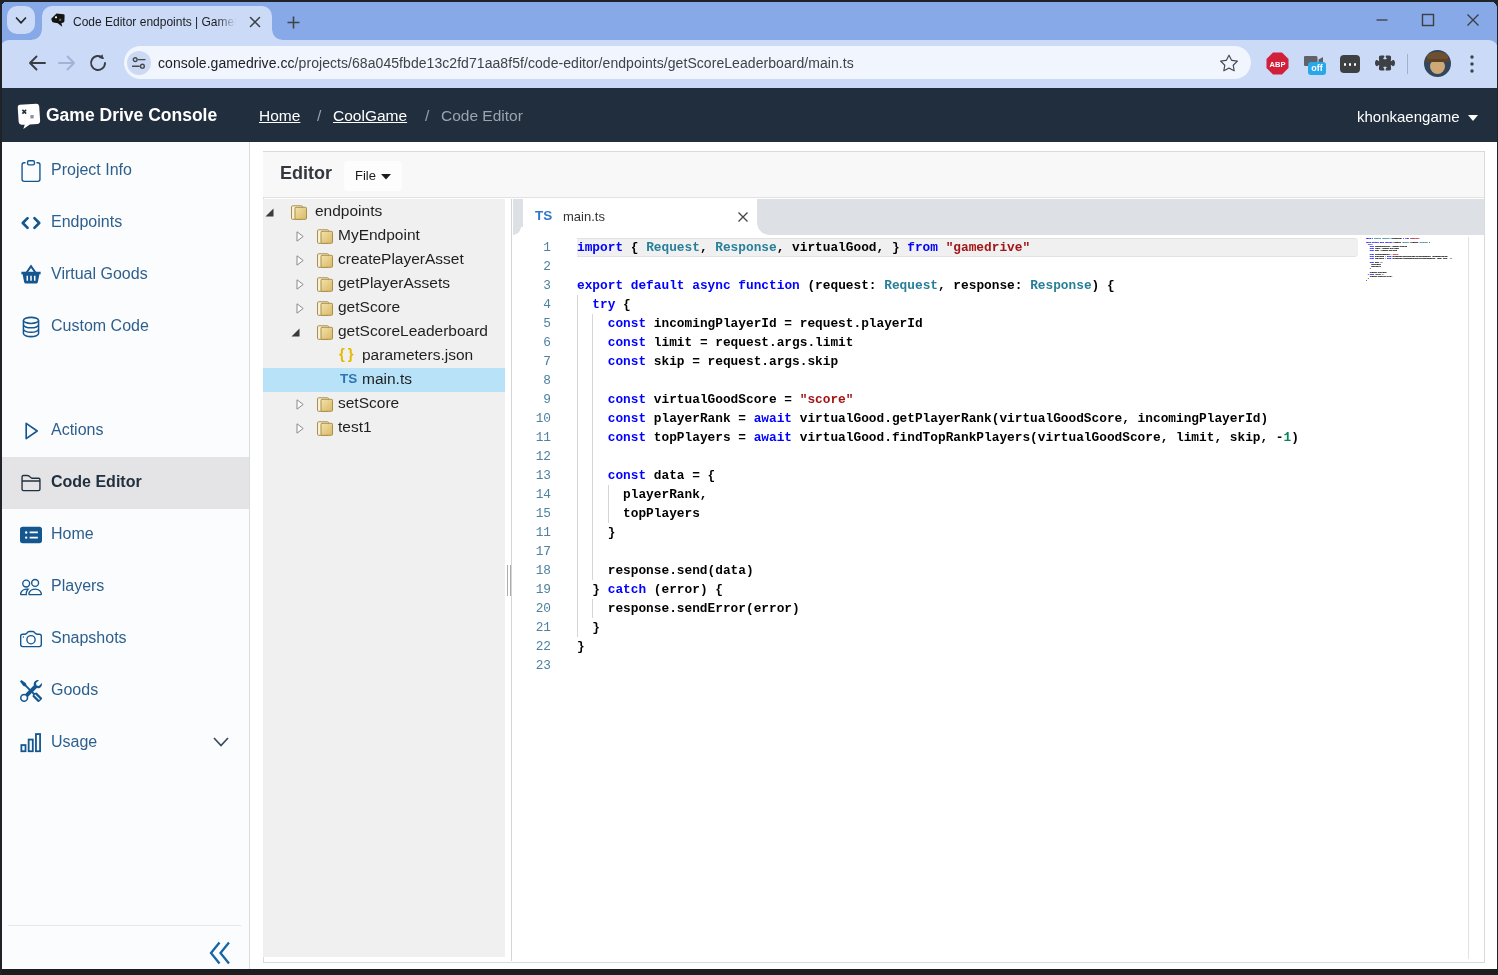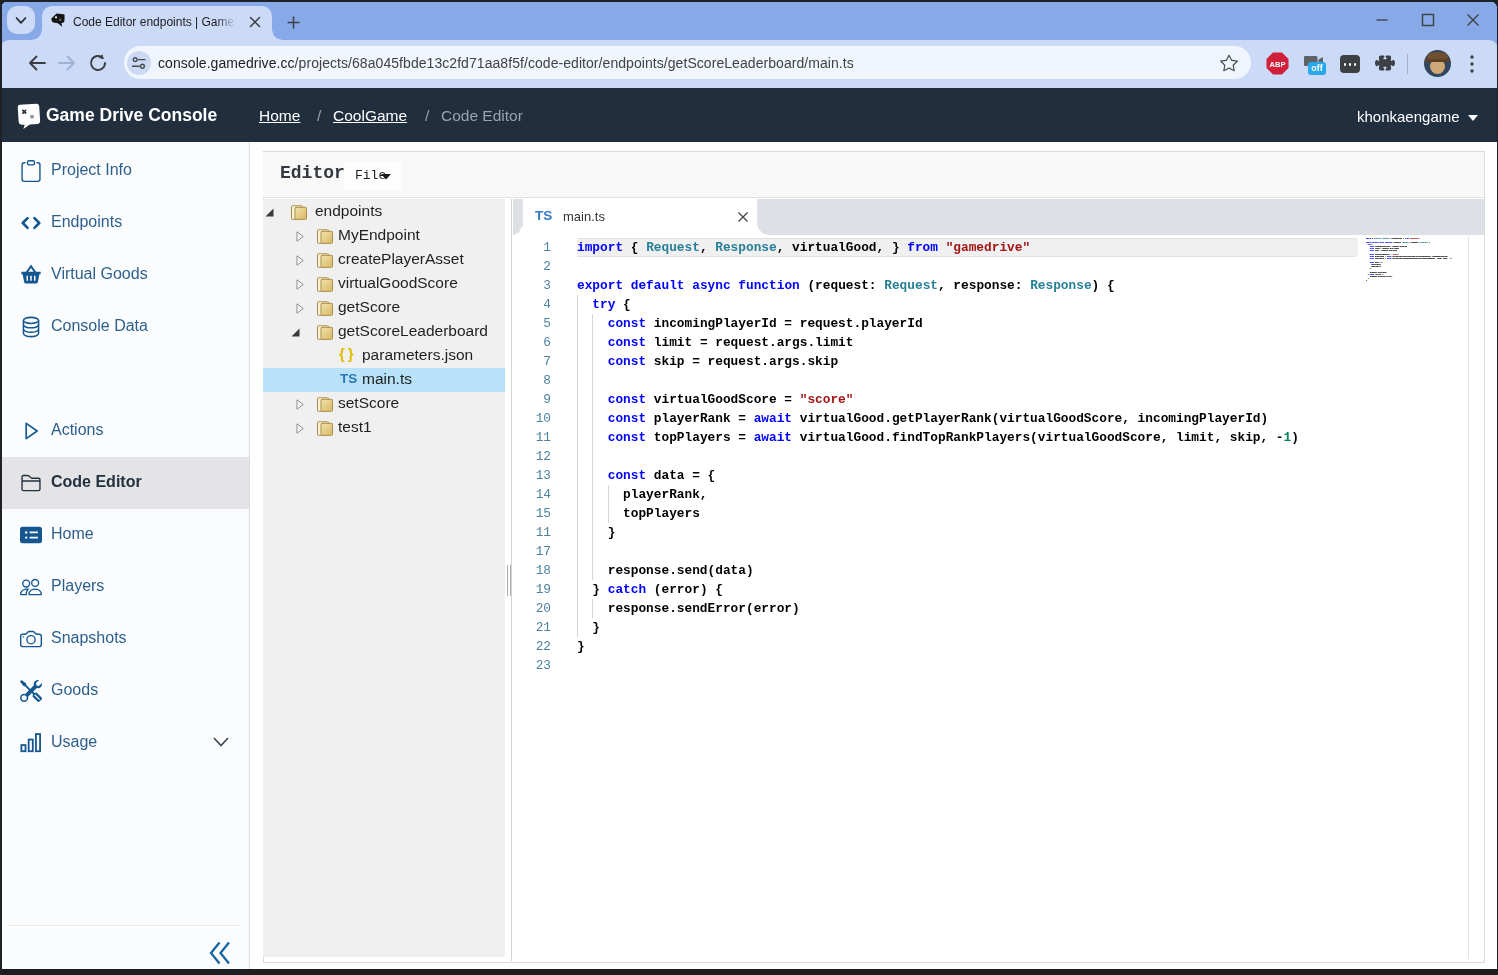--- a/index.html
+++ b/index.html
@@ -32,21 +32,21 @@
   .sbitem .ic { position:absolute; left:20px; top:15px; width:22px; height:22px; color:#14568f; }
   .sbitem .lb { position:absolute; left:51px; top:16px; font-size:16px; color:#2d5f8d; }
   .sbsel { background:#e4e4e6; }
   .sbsel .lb { color:#21303f; font-weight:bold; }
   .sbsel .ic { color:#21303f; }
 
   
   #card { position:absolute; left:263px; top:151px; width:1222px; height:812px; background:#fff;
           border:1px solid #d8dbde; }
   #cardhead { position:absolute; left:-1px; top:0; width:1221px; height:46px; background:#f8f8f8;
-              border-bottom:1px solid #e2e2e2;font-family:Liberation Mono, monospace; }
+              border-bottom:1px solid #e2e2e2; }
   #treepanel { position:absolute; left:-1px; top:47px; width:242px; height:758px; background:#f0f0f0; }
   #sashline { position:absolute; left:247px; top:47px; width:1px; height:762px; background:#d5d5d5; }
   #tabbar { position:absolute; left:249px; top:47px; width:971px; height:36px; }
   #editor { position:absolute; left:249px; top:83px; width:971px; height:726px; background:#fff;
             font-family:"Liberation Mono", monospace; font-size:12.8px; font-weight:bold; }
 
   
   .trow { position:absolute; left:0; width:242px; height:24px; white-space:nowrap; }
   .trow .tl { position:absolute; top:2px; font-size:15.5px; color:#1f1f1f; }
   .tsel { background:#b7e2f8; }
@@ -205,21 +205,21 @@
         </svg>
       <div class="lb">Virtual Goods</div>
     </div>
     <div class="sbitem" style="top:159px">
       <svg class="ic" viewBox="0 0 16 16" fill="none" stroke="currentColor" stroke-width="1.1">
           <ellipse cx="8" cy="3.2" rx="5.5" ry="2.2"></ellipse>
           <path d="M2.5 3.2 V6.4 c0 1.2 2.46 2.2 5.5 2.2 s5.5-1 5.5-2.2 V3.2"></path>
           <path d="M2.5 6.4 V9.6 c0 1.2 2.46 2.2 5.5 2.2 s5.5-1 5.5-2.2 V6.4"></path>
           <path d="M2.5 9.6 V12.8 c0 1.2 2.46 2.2 5.5 2.2 s5.5-1 5.5-2.2 V9.6"></path>
         </svg>
-      <div class="lb">Console Data</div>
+      <div class="lb">Custom Code</div>
     </div>
     <div class="sbitem" style="top:263px">
       <svg class="ic" viewBox="0 0 16 16" fill="none" stroke="currentColor" stroke-width="1.2">
           <path d="M4.5 2.5 L12.5 8 L4.5 13.5 Z" stroke-linejoin="round"></path>
         </svg>
       <div class="lb">Actions</div>
     </div>
     <div class="sbitem sbsel" style="top:315px">
       <svg class="ic" viewBox="0 0 16 16" fill="currentColor">
           <path d="M1 3.5A1.5 1.5 0 0 1 2.5 2h2.764c.958 0 1.76.56 2.311 1.184C7.985 3.648 8.48 4 9 4h4.5A1.5 1.5 0 0 1 15 5.5v7a1.5 1.5 0 0 1-1.5 1.5h-11A1.5 1.5 0 0 1 1 12.5v-9ZM2.5 3a.5.5 0 0 0-.5.5V6h12v-.5a.5.5 0 0 0-.5-.5H9c-.964 0-1.71-.629-2.174-1.154C6.374 3.334 5.82 3 5.264 3H2.5ZM14 7H2v5.5a.5.5 0 0 0 .5.5h11a.5.5 0 0 0 .5-.5V7Z"></path>
@@ -304,21 +304,21 @@
           </svg>
         <div class="tl" style="left:75px">createPlayerAsset</div>
       </div>
       <div class="trow" style="top:73px">
         <svg class="abs" style="left:33px;top:7px" width="8" height="11" viewBox="0 0 8 11">
             <polygon points="1,0.8 1,10.2 7.2,5.5" fill="#fdfdfd" stroke="#8a8a8a" stroke-width="1"></polygon>
           </svg>
         <svg class="abs" style="left:53px;top:3.5px" width="18" height="17" viewBox="0 0 18 17">
             <use href="#folderico"></use>
           </svg>
-        <div class="tl" style="left:75px">virtualGoodScore</div>
+        <div class="tl" style="left:75px">getPlayerAssets</div>
       </div>
       <div class="trow" style="top:97px">
         <svg class="abs" style="left:33px;top:7px" width="8" height="11" viewBox="0 0 8 11">
             <polygon points="1,0.8 1,10.2 7.2,5.5" fill="#fdfdfd" stroke="#8a8a8a" stroke-width="1"></polygon>
           </svg>
         <svg class="abs" style="left:53px;top:3.5px" width="18" height="17" viewBox="0 0 18 17">
             <use href="#folderico"></use>
           </svg>
         <div class="tl" style="left:75px">getScore</div>
       </div>

